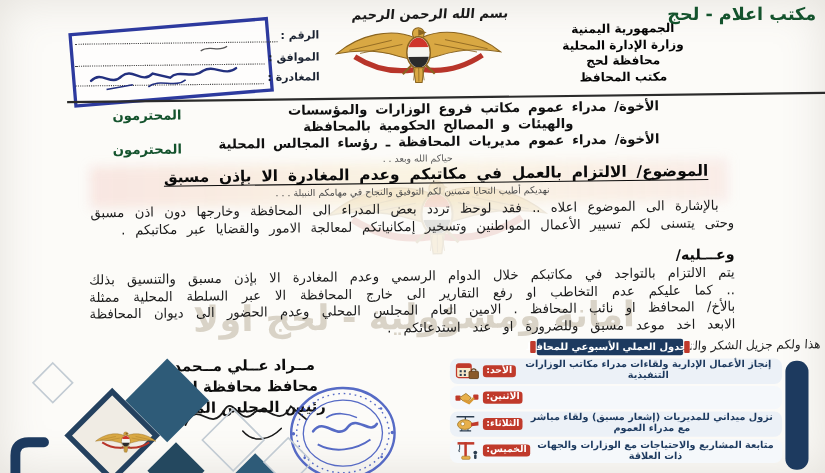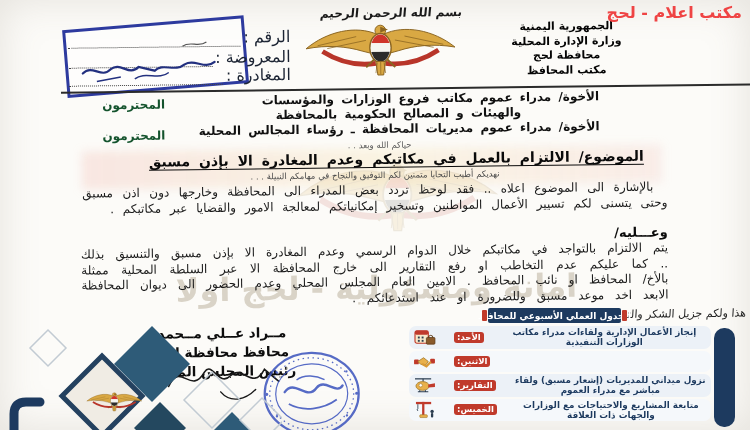--- a/index.html
+++ b/index.html
@@ -2,33 +2,33 @@
 <html lang="ar"><head>
 <meta charset="utf-8">
 <style>
   html,body{margin:0;padding:0;}
   body{width:750px;height:430px;overflow:hidden;background:#e8e6e1;font-family:"DejaVu Sans",sans-serif;}
   .page{position:absolute;inset:0;background:#fcfbf8;overflow:hidden;
         box-shadow:inset 0 0 40px rgba(120,110,95,.18);}
   .abs{position:absolute;}
   
   .scan{position:absolute;inset:0;transform:rotate(-0.7deg);transform-origin:50% 40%;}
-  .office-label{top:3px;right:8px;font-size:16px;font-weight:bold;color:#ef4444;direction:rtl;z-index:4;}
+  .office-label{top:3px;right:8px;font-size:16px;font-weight:bold;color:#14532d;direction:rtl;z-index:4;}
   .bismillah{top:6px;left:318px;width:150px;text-align:center;font-size:12px;font-weight:bold;
              color:#1a1a1a;transform:skewX(-6deg);direction:rtl;}
   .emblem-main{top:19px;left:298px;width:168px;height:58px;}
   .header-block{top:22px;left:487px;width:162px;text-align:center;font-weight:bold;font-size:11px;
                 line-height:1.32;color:#050505;direction:rtl;}
   .hr-line{top:88px;left:62px;width:692px;border-top:2px solid #2b2b2b;height:0;}
   
   .ref-area{top:14px;left:64px;width:228px;height:80px;}
   .ref-frame{position:absolute;left:2px;top:6px;width:176px;height:62px;border:3px solid #2d3a9e;
              transform:rotate(-4deg);background:rgba(255,255,255,.55);}
   .ref-row{position:absolute;right:0;width:222px;display:flex;align-items:flex-end;gap:3px;direction:rtl;}
-  .ref-row .lbl{font-size:16px;font-weight:normal;color:#1c2433;white-space:nowrap;}
+  .ref-row .lbl{font-size:10px;font-weight:bold;color:#1c2433;white-space:nowrap;}
   .ref-row .dots{flex:1;border-bottom:1.5px dotted #444;height:9px;}
   
   .addr{direction:rtl;font-weight:bold;color:#101010;font-size:12px;word-spacing:3px;white-space:nowrap;}
   .honorific{direction:rtl;font-weight:bold;color:#14532d;font-size:12px;}
   .greeting{top:140px;left:295px;width:170px;text-align:center;font-size:8.5px;color:#5a5a5a;direction:rtl;}
   .subject{top:151px;right:106px;direction:rtl;font-size:14px;font-weight:bold;color:#0a0a0a;
            text-decoration:underline;text-underline-offset:3px;word-spacing:4px;white-space:nowrap;z-index:2;}
   .salutation{top:170px;left:85px;right:85px;text-align:center;font-size:8.5px;color:#4a4a4a;direction:rtl;z-index:2;}
   .para{direction:rtl;text-align:justify;color:#1b1b1b;font-size:12px;line-height:16px;word-spacing:5px;z-index:2;}
   .p1{top:182px;right:83px;width:585px;text-indent:14px;}
@@ -47,21 +47,21 @@
              background:linear-gradient(90deg,rgba(235,168,158,.25),rgba(244,224,168,.28),rgba(235,168,158,.18));}
   
   .sched{left:394px;top:306px;width:350px;height:124px;z-index:5;}
   .sched-title{position:absolute;left:94px;top:2px;width:133px;height:15px;background:#1d3a5f;
                border-radius:2px;color:#fff;font-size:9px;font-weight:bold;display:flex;align-items:center;
                justify-content:center;direction:rtl;white-space:nowrap;}
   .sched-title::before,.sched-title::after{content:"";position:absolute;top:2px;width:5px;height:11px;background:#c03a2b;border-radius:1px;}
   .sched-title::before{left:-6px;}
   .sched-title::after{right:-6px;}
   .sched-rows{position:absolute;left:15px;top:20px;width:302px;display:flex;flex-direction:column;gap:2px;}
-  .sched-row{display:flex;align-items:center;gap:18px;background:#ecf1f7;border-radius:7px;padding:1px 4px;min-height:18px;}
+  .sched-row{display:flex;align-items:center;gap:3px;background:#ecf1f7;border-radius:7px;padding:1px 4px;min-height:18px;}
   .sched-row:nth-child(even){background:#f5f8fb;}
   .sicon{width:23px;height:19px;flex:none;}
   .sday{background:#c03a2b;color:#fff;font-size:8.5px;font-weight:bold;border-radius:3px;
         padding:0 3px;line-height:11px;height:11px;white-space:nowrap;direction:rtl;}
   .stext{flex:1;direction:rtl;text-align:center;font-size:8.8px;font-weight:bold;color:#1d3a5f;line-height:1.18;}
   .vbar{position:absolute;left:320px;top:22px;width:21px;height:99px;background:#1d3a5f;border-radius:10px;}
   
   .diamonds{left:0;top:318px;width:282px;height:112px;z-index:1;}
 </style>
 </head>
@@ -117,21 +117,21 @@
       <div>مكتب المحافظ</div>
     </div>
 
     <div class="abs ref-area">
       <div class="ref-frame"></div>
       <div class="ref-row" style="top:12px;">
         <span class="lbl">الرقم :</span>
         <span class="dots"></span>
       </div>
       <div class="ref-row" style="top:32px;">
-        <span class="lbl">المعروضة :</span>
+        <span class="lbl">الموافق :</span>
         <span class="dots"></span>
       </div>
       <div class="ref-row" style="top:50px;">
         <span class="lbl">المغادرة :</span>
         <span class="dots"></span>
       </div>
       <svg class="abs" style="inset:0;" viewBox="0 0 228 80">
         <path d="M20,56 C30,46 38,62 48,52 C58,44 66,60 76,50 L92,54 C100,46 112,56 122,48 C132,42 142,54 152,46" stroke="#23307f" stroke-width="2.2" fill="none" stroke-linecap="round"></path>
         <path d="M34,64 L58,60 M72,62 C82,54 96,64 106,56" stroke="#23307f" stroke-width="1.5" fill="none"></path>
         <path d="M120,30 C128,24 136,32 144,26" stroke="#555" stroke-width="1.2" fill="none"></path>
@@ -229,21 +229,21 @@
 
       <div class="sched-row">
         <svg class="sicon" viewBox="0 0 24 20">
           <line x1="2" y1="3" x2="19" y2="3" stroke="#2c3e50" stroke-width="1.3"></line>
           <line x1="10.5" y1="3" x2="10.5" y2="6" stroke="#2c3e50" stroke-width="1.2"></line>
           <ellipse cx="10" cy="10.5" rx="7" ry="4.6" fill="#e8b04b" stroke="#9a7324" stroke-width="0.8"></ellipse>
           <circle cx="8" cy="9.8" r="1.8" fill="#fff" stroke="#9a7324" stroke-width="0.6"></circle>
           <path d="M16,9 L23,7.5 L23,11.5 L16,12 Z" fill="#c03a2b"></path>
           <path d="M5,16.5 L16,16.5 M7,15 L7,16.5 M13,15 L13,16.5" stroke="#2c3e50" stroke-width="1.1"></path>
         </svg>
-        <span class="sday">التقارير:</span>
+        <span class="sday">الثلاثاء:</span>
         <span class="stext">نزول ميداني للمديريات (إشعار مسبق) ولقاء مباشر مع مدراء العموم</span>
       </div>
 
 
       <div class="sched-row">
         <svg class="sicon" viewBox="0 0 24 20">
           <rect x="9.5" y="2" width="2.4" height="14" fill="#c03a2b"></rect>
           <rect x="3" y="2" width="16" height="2.4" fill="#c03a2b"></rect>
           <line x1="5" y1="4.4" x2="5" y2="9" stroke="#2c3e50" stroke-width="0.9"></line>
           <path d="M5,9 q-1.4,1.4 0,2.4" stroke="#2c3e50" stroke-width="1" fill="none"></path>

